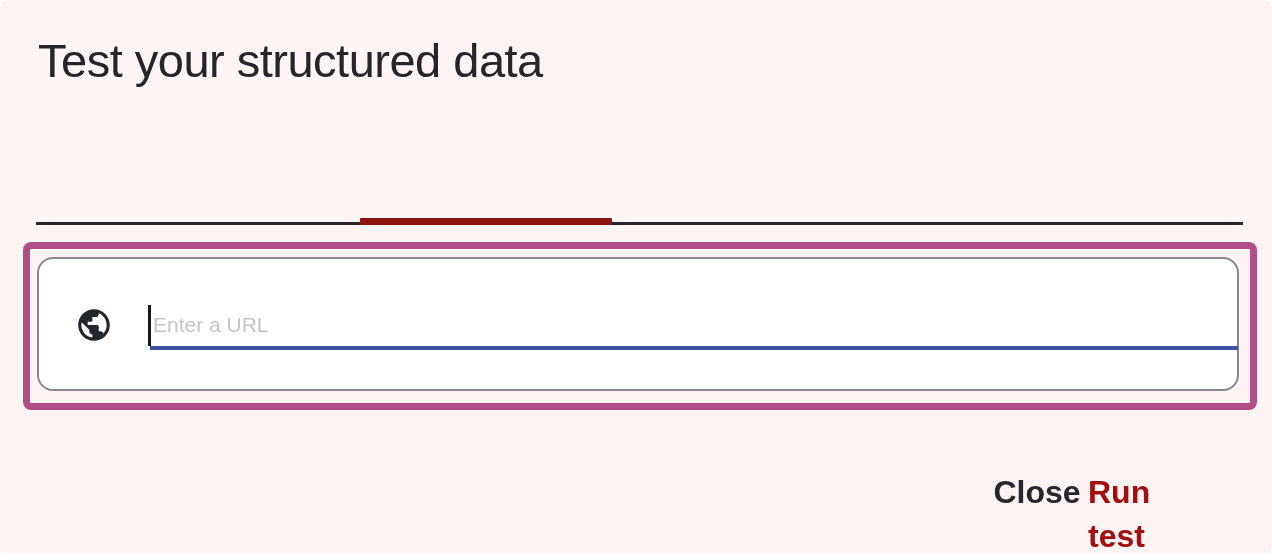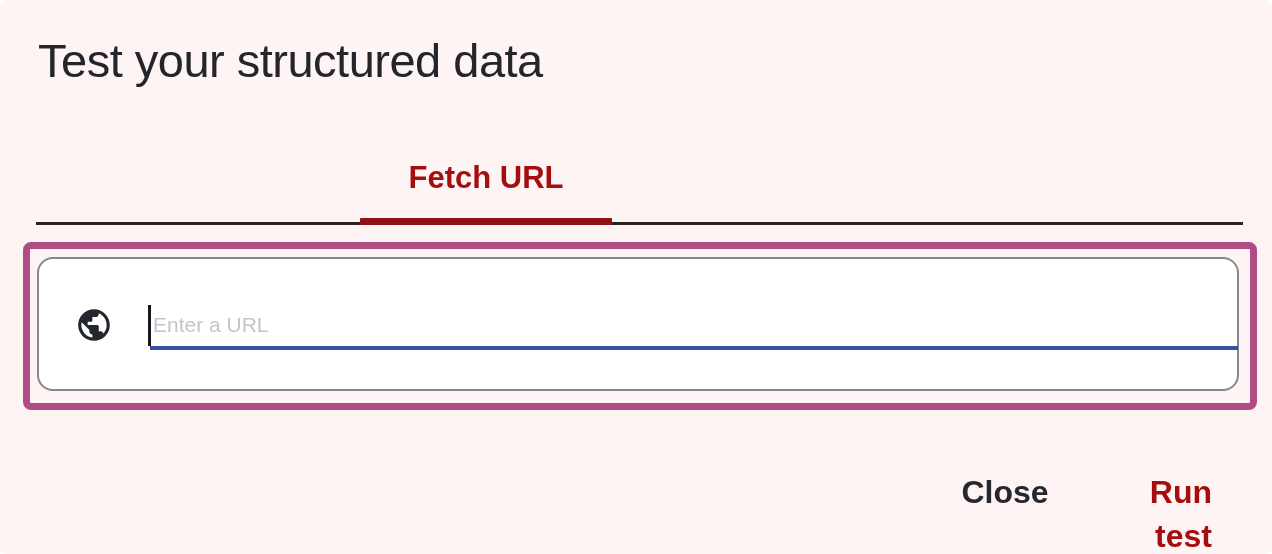--- a/index.html
+++ b/index.html
@@ -143,31 +143,30 @@
     height: 44px;
     padding: 0;
     border: none;
     background: transparent;
     font-family: "Liberation Sans", sans-serif;
     font-size: 32px;
     font-weight: 700;
     cursor: pointer;
     line-height: 44px;
   }
-  .btn-close { left: 960px; width: 90px; color: #25272d; }
-  .btn-run   { left: 1088px; width: 124px; color: #a50e0e; text-align: right; }
+  .btn-close { left: 992px; width: 90px; color: #25272d; }
+  .btn-run   { left: 1088px; width: 124px; color: #a50e0e; text-align: left; }
 </style>
 </head>
 <body>
 
 <div class="stage">
 
   <h1 class="dialog-title">Test your structured data</h1>
 
-  <div class="tab tab-fetch">Fetch URL</div>
 
 
   <div class="tab-indicator"></div>
 
   <div class="tabs-divider"></div>
 
   <div class="annotation-box"></div>
 
   <div class="url-card"></div>
 

